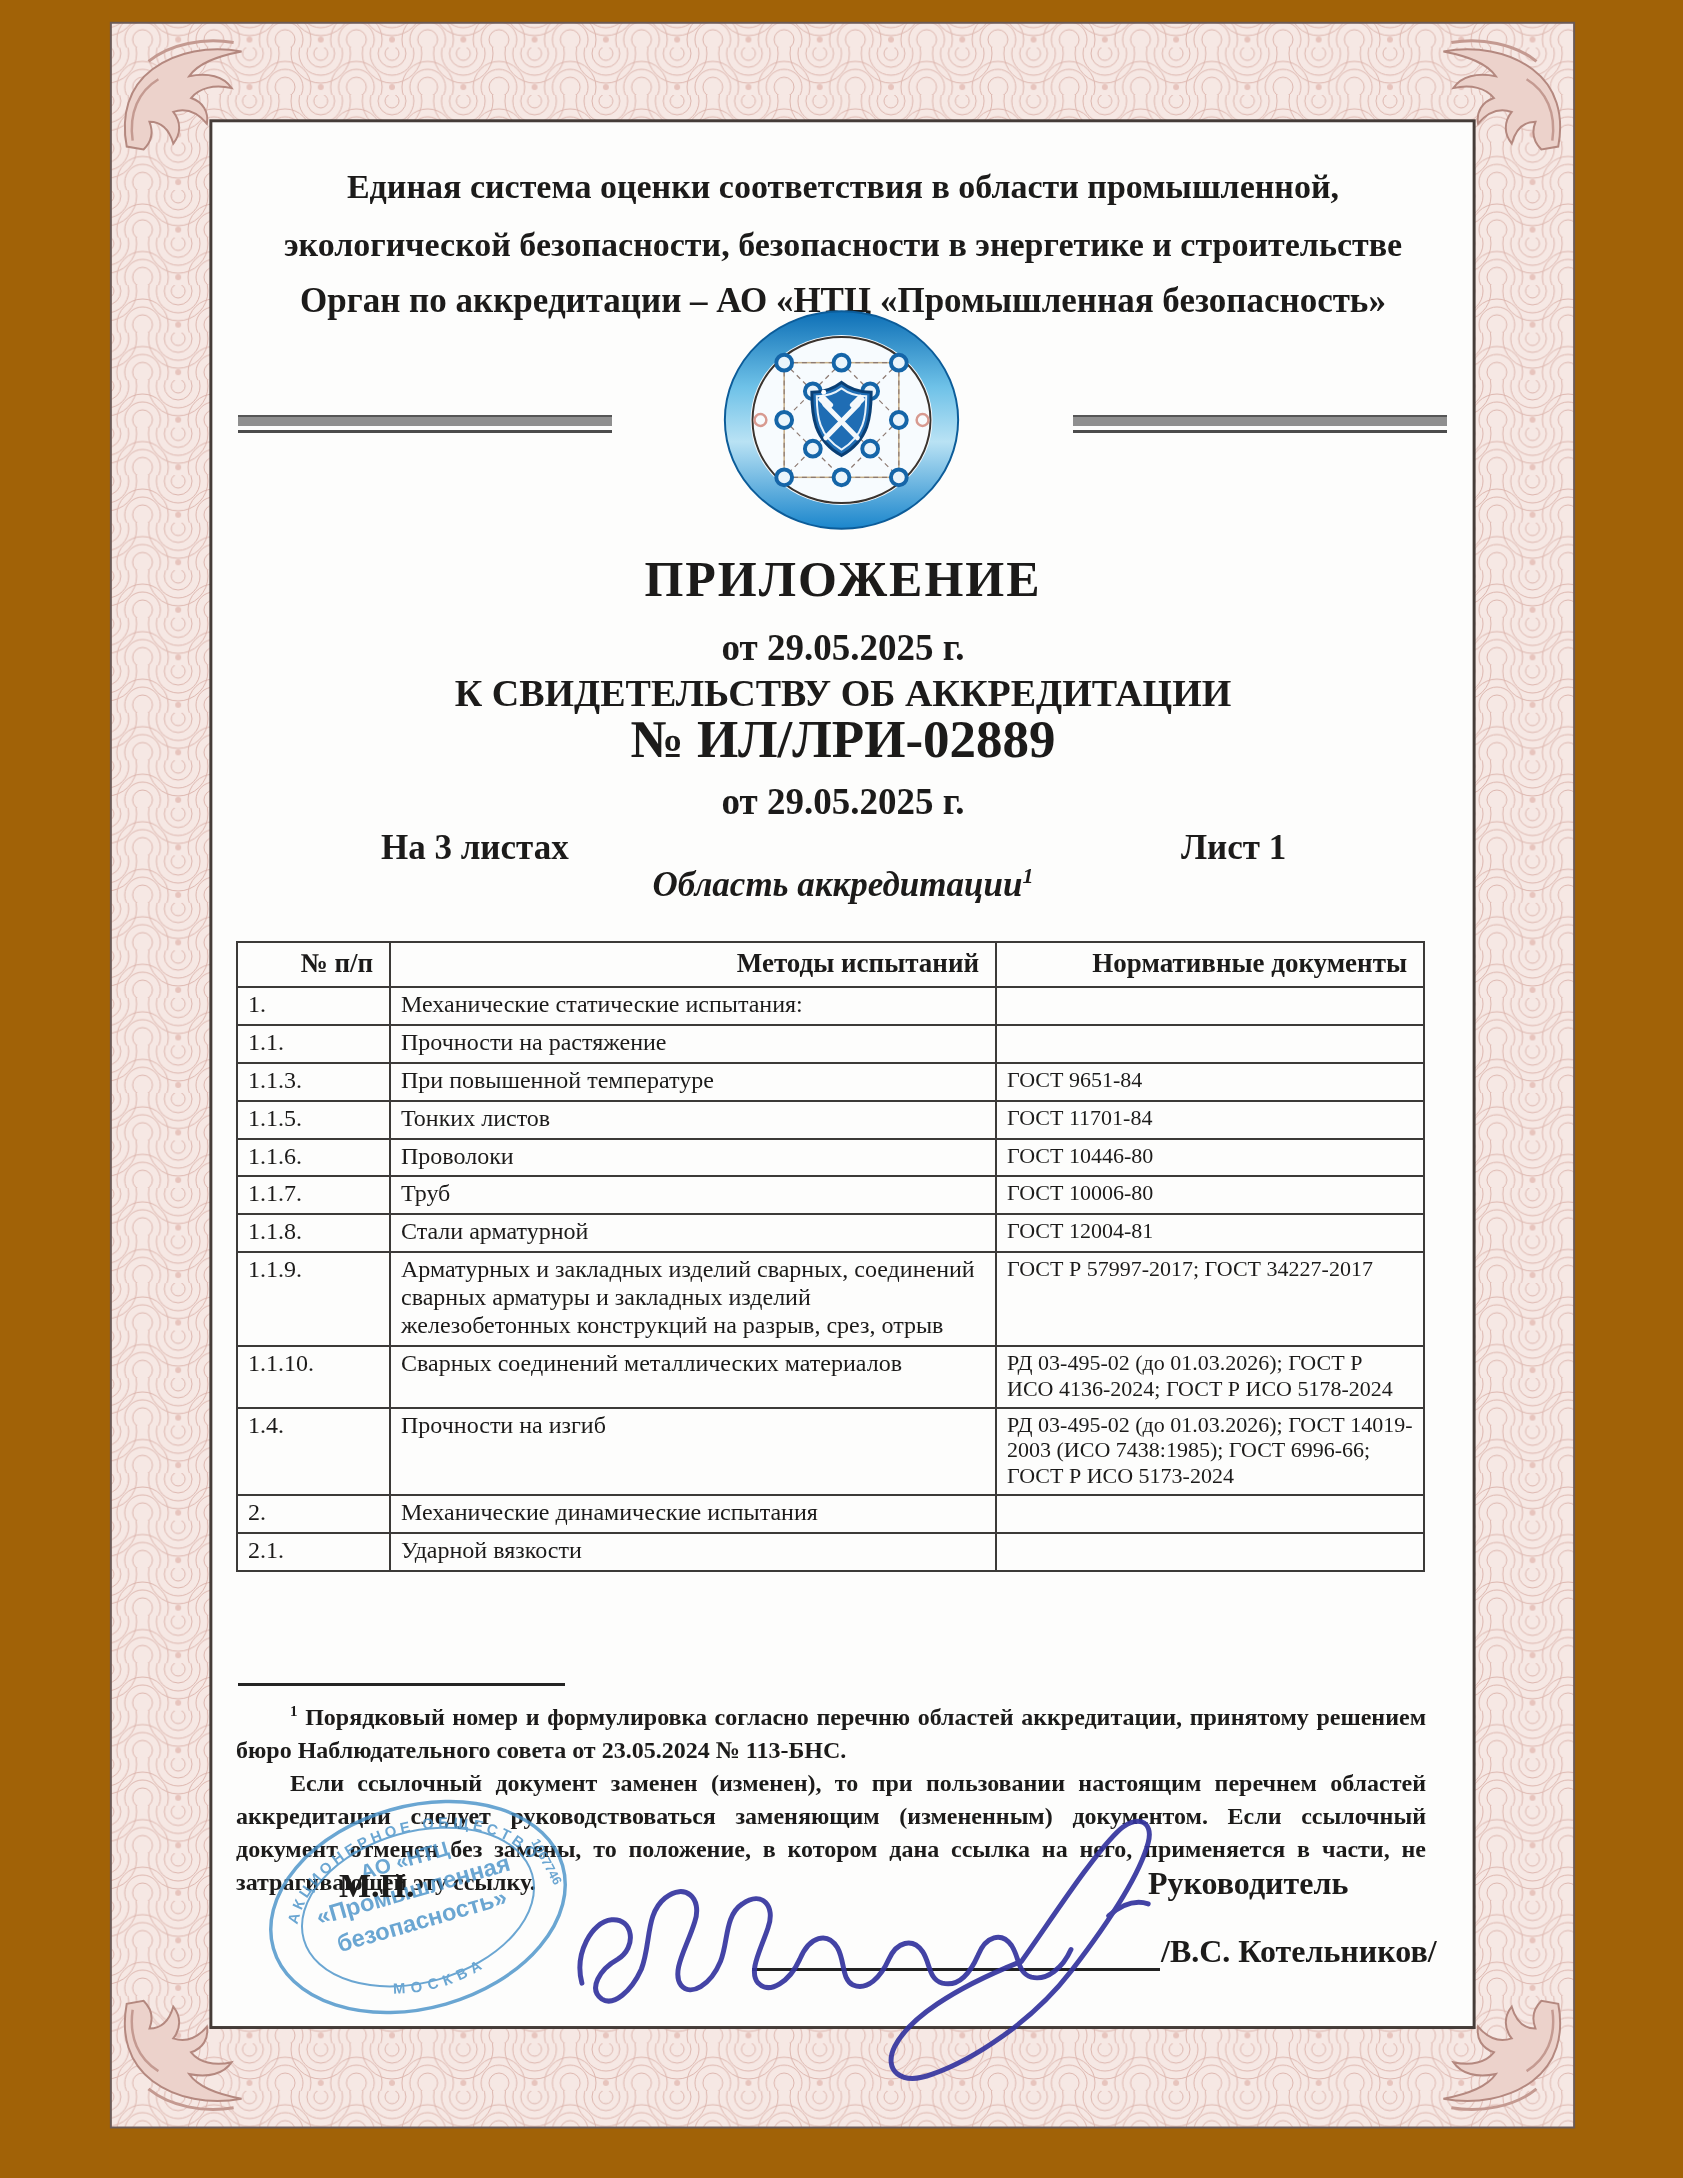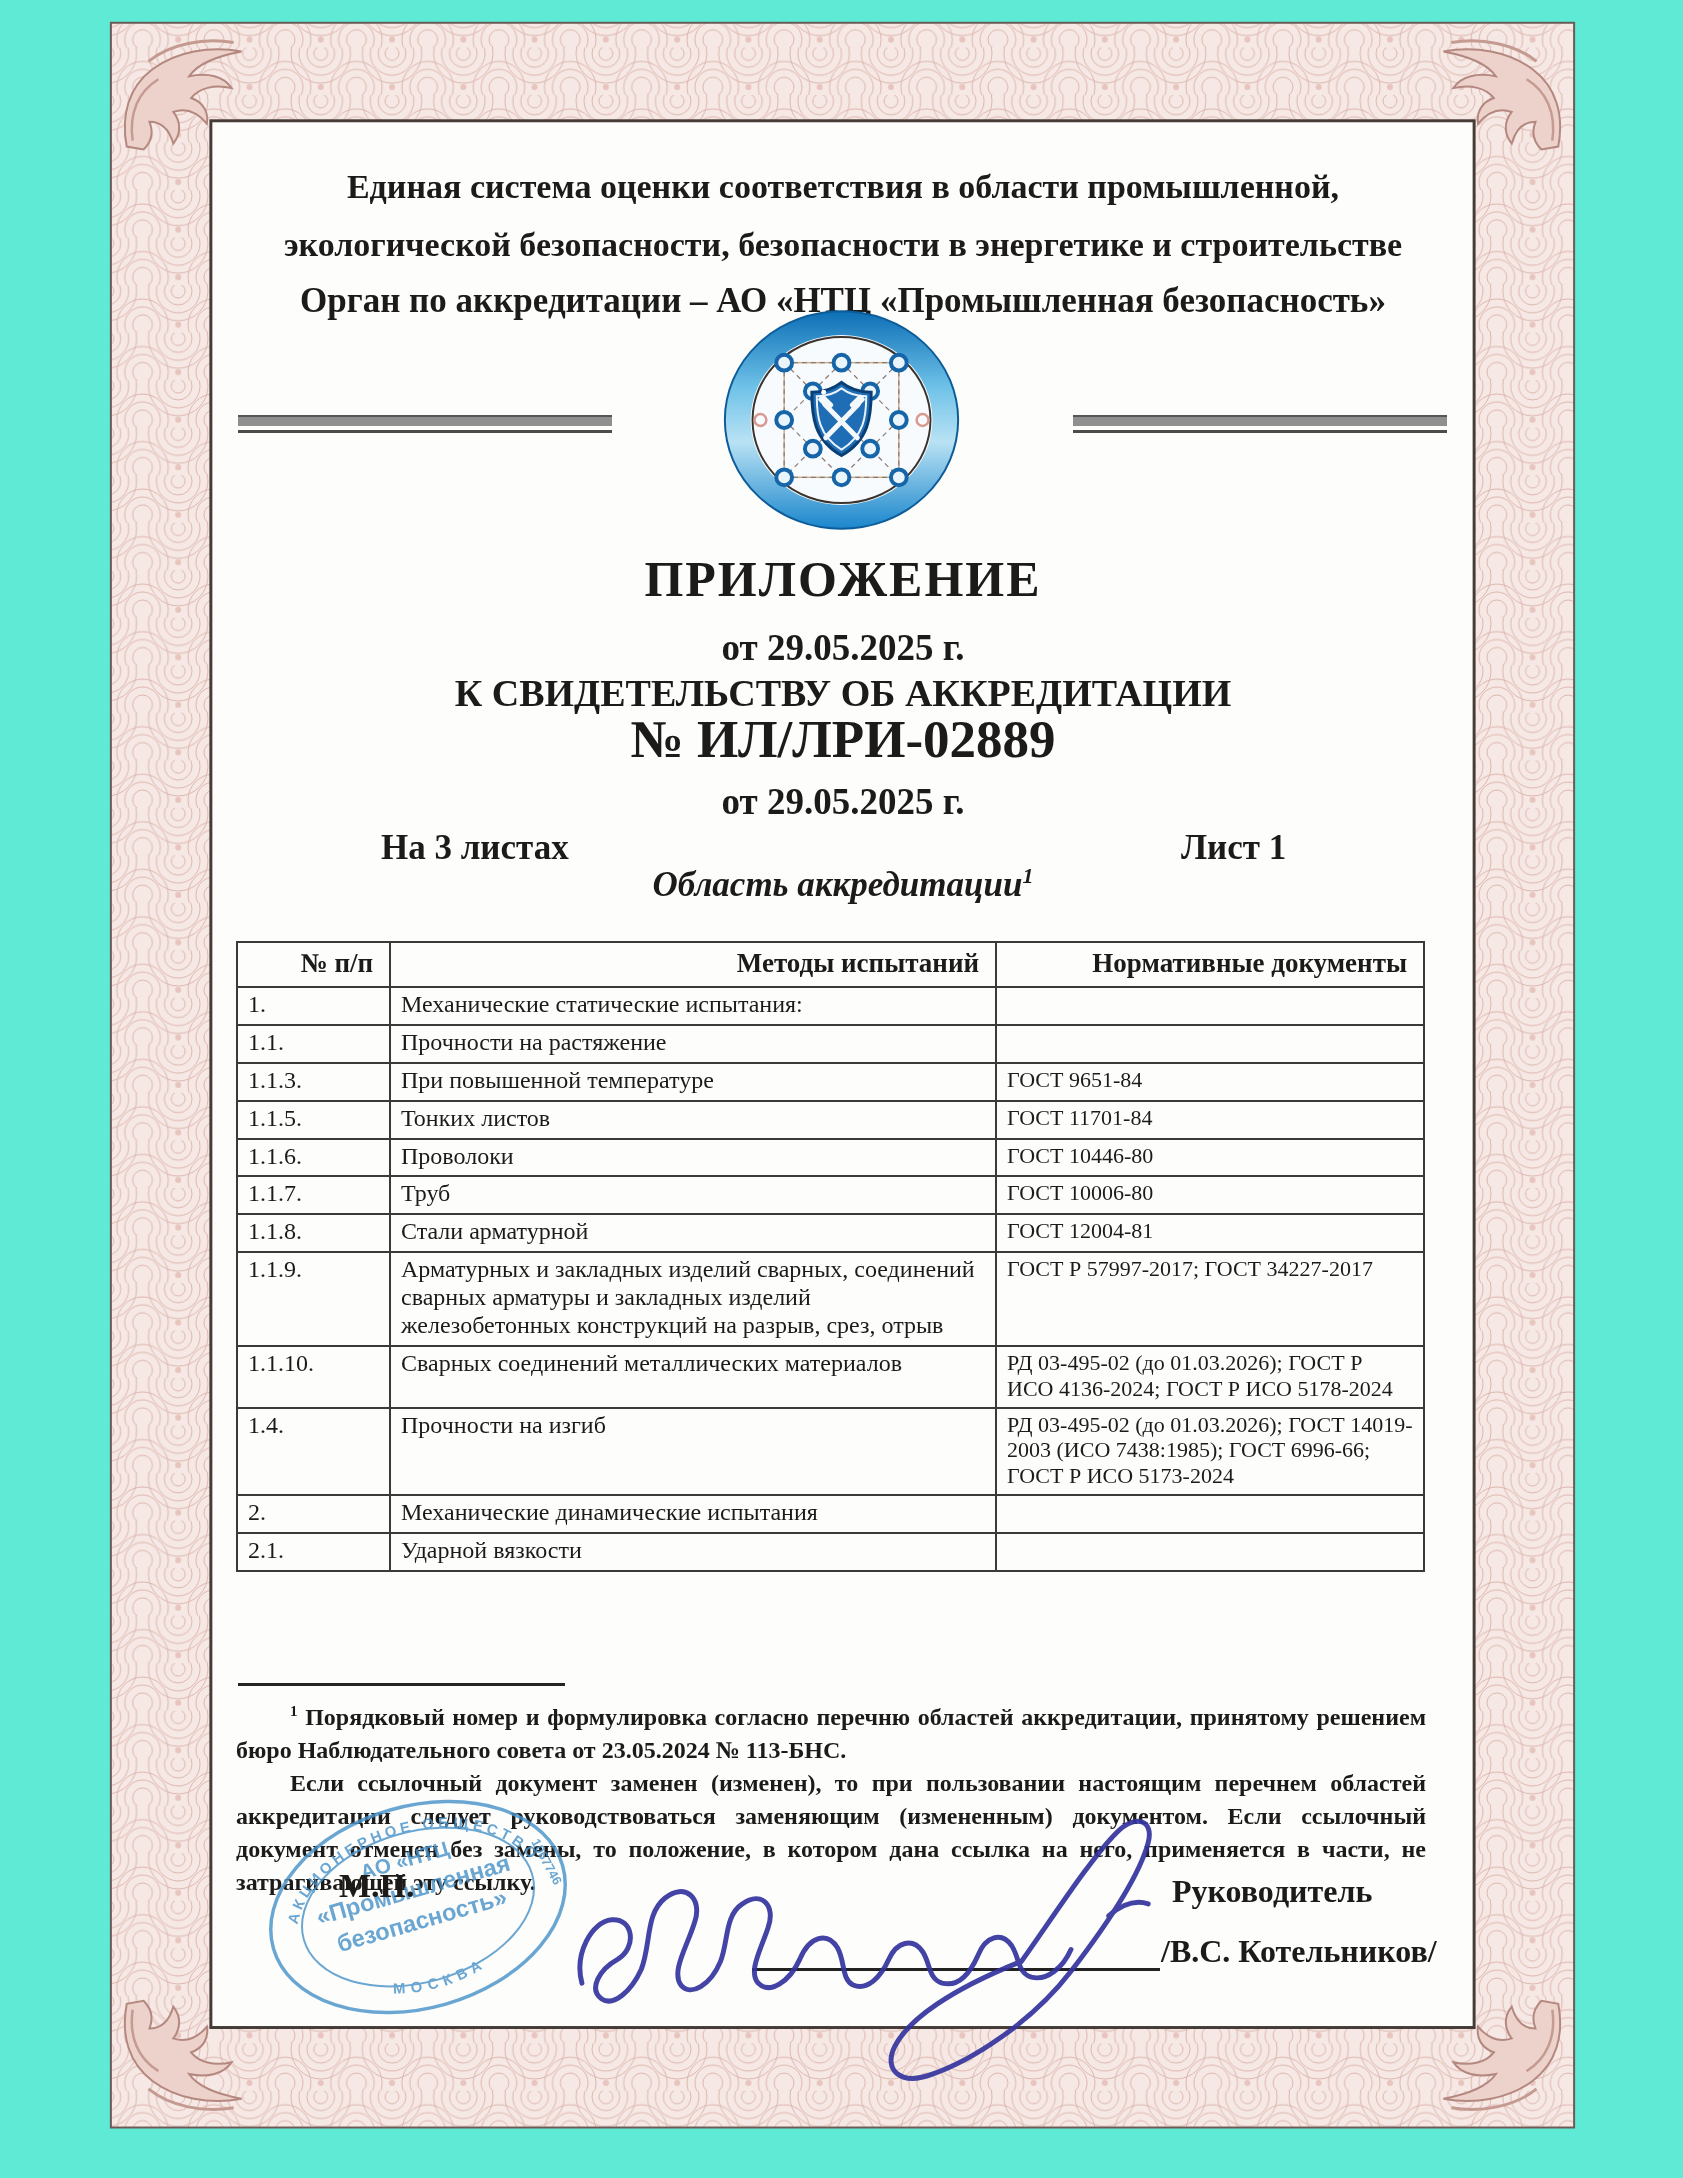--- a/index.html
+++ b/index.html
@@ -1,16 +1,16 @@
 <!DOCTYPE html>
 <html><head>
 <meta charset="utf-8">
 <style>
   html,body{margin:0;padding:0;background:#ffffff;}
-  .page{position:relative;width:1683px;height:2178px;background:#5eead4;overflow:hidden;
+  .page{position:relative;width:1683px;height:2178px;background:#a16207;overflow:hidden;
         font-family:"Liberation Serif", serif;color:#1c1b1a;}
   .abs{position:absolute;}
   svg{display:block;}
   
   .hline{position:absolute;left:211px;width:1264px;text-align:center;font-weight:bold;}
   .h1{top:168px;font-size:34px;}
   .h2{top:226px;font-size:34px;}
   .h3{top:281px;font-size:35px;}
   
   .bar{position:absolute;width:374px;}
@@ -38,21 +38,21 @@
   table.acc td{font-size:24px;}
   table.acc td.c2{font-size:22px;line-height:1.18;}
   
   .fnrule{position:absolute;left:238px;top:1683px;width:327px;height:3px;background:#242424;}
   .fnblock{position:absolute;left:236px;top:1695px;width:1190px;font-size:24px;
            font-weight:bold;line-height:33px;text-align:justify;}
   .fnblock p{margin:0;text-indent:54px;}
   .fnblock sup{font-size:15px;}
   
   .mp{position:absolute;left:339px;top:1867px;font-size:34px;font-weight:bold;}
-  .role{position:absolute;left:1172px;top:1865px;font-size:32px;font-weight:bold;margin-top:8px;}
+  .role{position:absolute;left:1148px;top:1865px;font-size:32px;font-weight:bold;}
   .signer{position:absolute;left:1161px;top:1933px;font-size:32px;font-weight:bold;}
   .sigline{position:absolute;left:752px;top:1968px;width:408px;height:3px;background:#222;}
 </style>
 </head>
 <body>
 
 <div class="page">
 
   <svg class="abs" style="left:0;top:0" width="1683" height="2178" viewBox="0 0 1700 2200">
     <defs>

